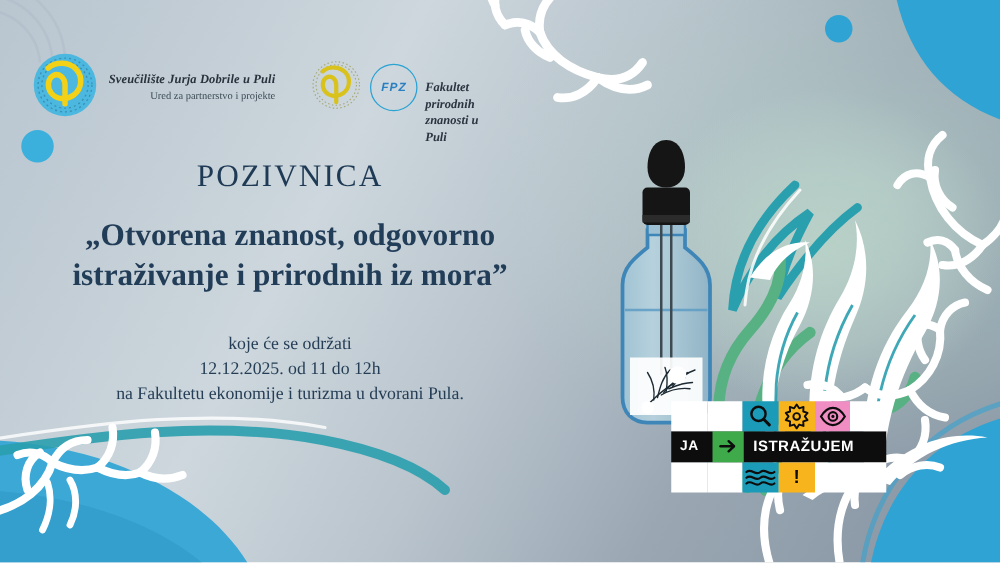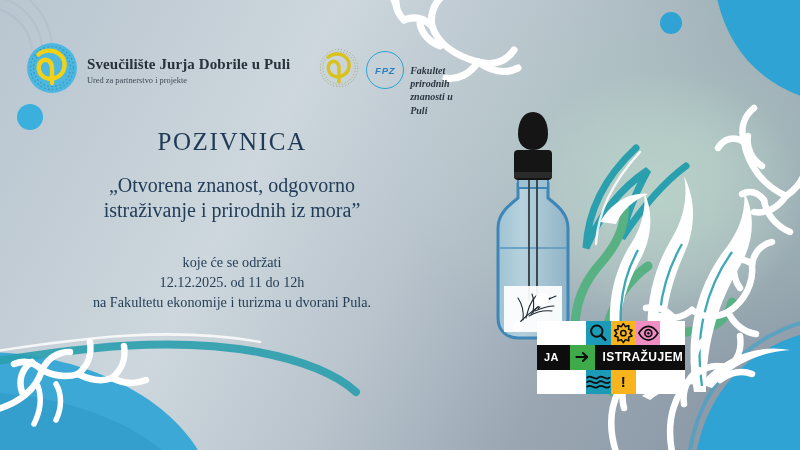--- a/index.html
+++ b/index.html
@@ -22,25 +22,25 @@
 
   
   .logo-row {
     position: absolute; left: 26px; top: 24px;
     display: flex; align-items: center; gap: 28px;
   }
   .unipu-logo { display: flex; align-items: center; gap: 9px; }
   .spiral-mark { position: relative; flex: 0 0 auto; }
   .unipu-text { line-height: 1.25; }
   .unipu-name {
-    font-size: 15px; font-weight: 700; color: #27323b;
-    letter-spacing: .1px; white-space: nowrap;
+    font-size: 10px; font-weight: 700; color: #27323b;
+    letter-spacing: .1px; white-space: nowrap; font-style: italic;
   }
   .unipu-sub {
-    font-size: 8.4px; color: #3d4a54; text-align: left;
+    font-size: 8.4px; color: #3d4a54; text-align: right;
     white-space: nowrap; margin-top: 2px;
   }
 
   .fpz-logo { display: flex; align-items: center; gap: 6px; font-style: italic; }
   .fpz-circle {
     width: 38px; height: 38px; border-radius: 50%;
     border: 1.3px solid #2aa3d4;
     display: flex; align-items: center; justify-content: center;
   }
   .fpz-circle span {
@@ -56,29 +56,29 @@
   .invite {
     position: absolute; left: 8px; top: 128px; width: 448px;
     text-align: center; color: #243a4f;
   }
   .pozivnica {
     font-size: 25px; letter-spacing: 1.6px; font-weight: 400;
     color: #1f3a55;
   }
   .na-dogadaj { font-size: 13.5px; margin-top: 26px; color: #29445d; }
   .event-title {
-    font-size: 20px; line-height: 1.27; margin-top: 17px;
-    color: #223d58; font-weight: 400;
+    font-size: 25px; line-height: 1.27; margin-top: 17px;
+    color: #223d58; font-weight: 700;
   }
   .when { font-size: 14.2px; line-height: 1.42; margin-top: 28px; color: #253e56; }
 
   
   .ji-logo {
     position: absolute; left: 537px; top: 321px;
-    width: 148px; height: 73px;
+    width: 172px; height: 73px;
   }
   .ji-grid {
     position: absolute; inset: 0;
     display: grid;
     grid-template-columns: repeat(6, 1fr);
     grid-template-rows: repeat(3, 1fr);
   }
   .ji-cell { position: relative; }
   .ji-white { background: #ffffff; }
   .ji-teal  { background: #1b9bb8; }

